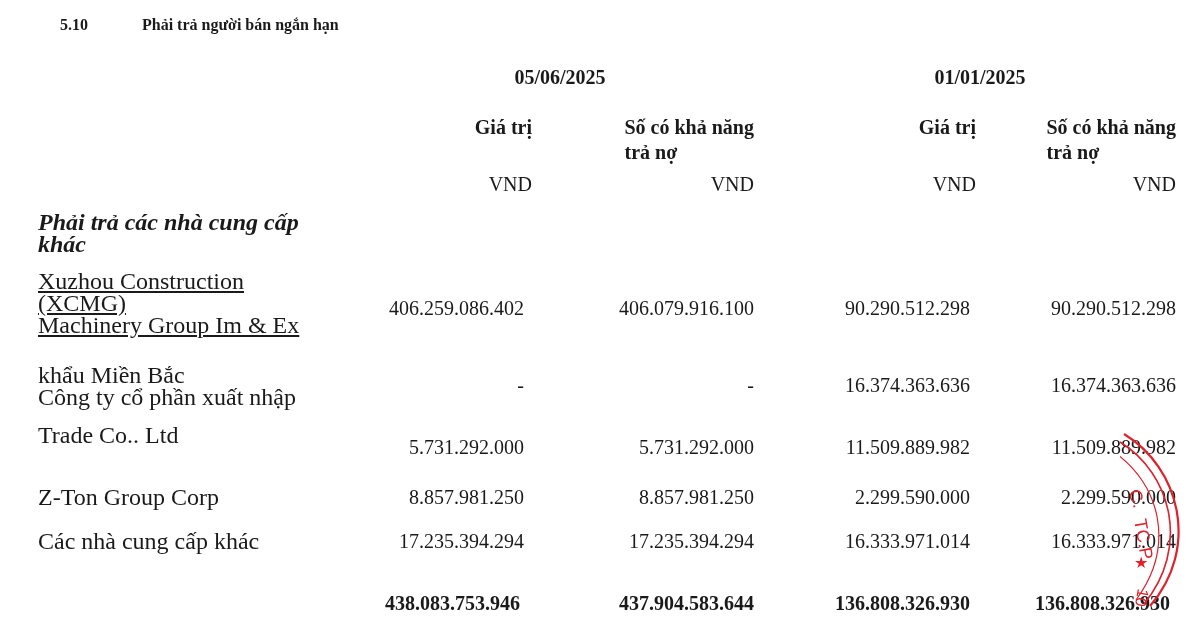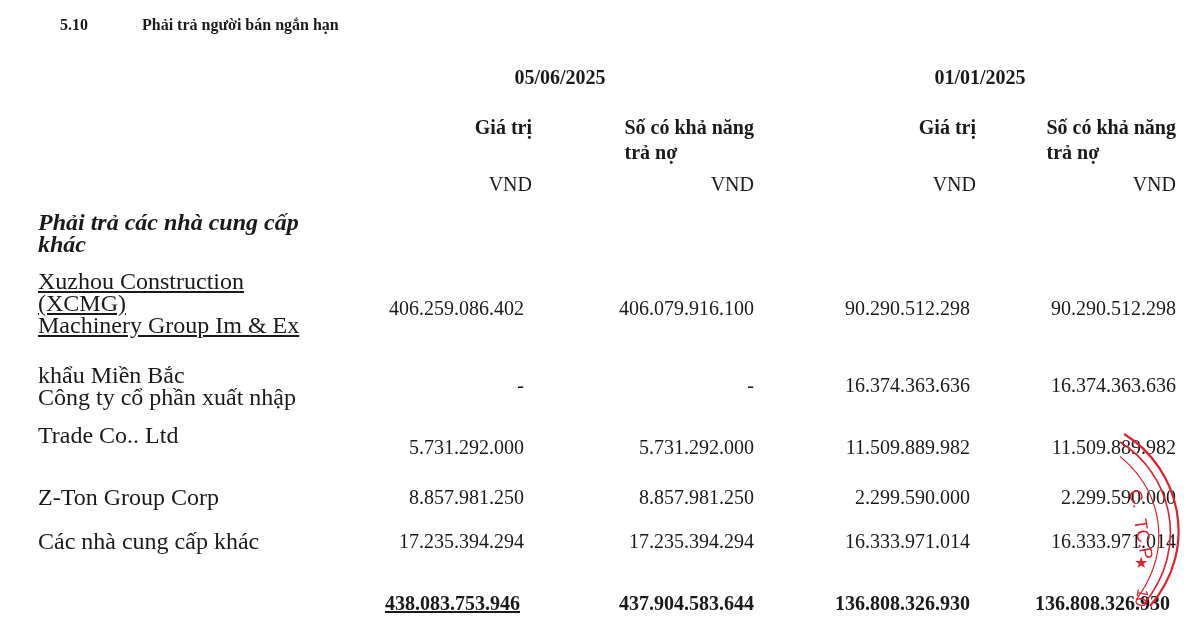--- a/index.html
+++ b/index.html
@@ -113,21 +113,21 @@
     <div class="label" style="top:530px;">
       <div>Các nhà cung cấp khác</div>
     </div>
     <div class="val c1" style="top:530px;">17.235.394.294</div>
     <div class="val c2" style="top:530px;">17.235.394.294</div>
     <div class="val c3" style="top:530px;">16.333.971.014</div>
     <div class="val c4" style="top:530px;">16.333.971.014</div>
   </div>
 
   <div>
-    <div class="val c1 bold" style="top:592px; right:680px;text-decoration:underline;">438.083.753.946</div>
+    <div class="val c1 bold" style="top:592px; right:680px;">438.083.753.946</div>
     <div class="val c2 bold" style="top:592px;">437.904.583.644</div>
     <div class="val c3 bold" style="top:592px;">136.808.326.930</div>
     <div class="val c4 bold" style="top:592px; right:30px;">136.808.326.930</div>
   </div>
 
   <svg class="stamp" viewBox="0 0 90 180">
     <path d="M4 6 C 60 40, 80 120, 30 178" fill="none" stroke="#e0202a" stroke-width="2.2"></path>
     <path d="M0 14 C 52 46, 70 120, 24 176" fill="none" stroke="#e0202a" stroke-width="1.6"></path>
     <path d="M-6 24 C 40 56, 56 118, 16 172" fill="none" stroke="#e0202a" stroke-width="1.2"></path>
     <text x="8" y="64" font-size="18" fill="#e0202a" font-family="Liberation Sans, sans-serif" transform="rotate(70 8 64)">C.</text>

